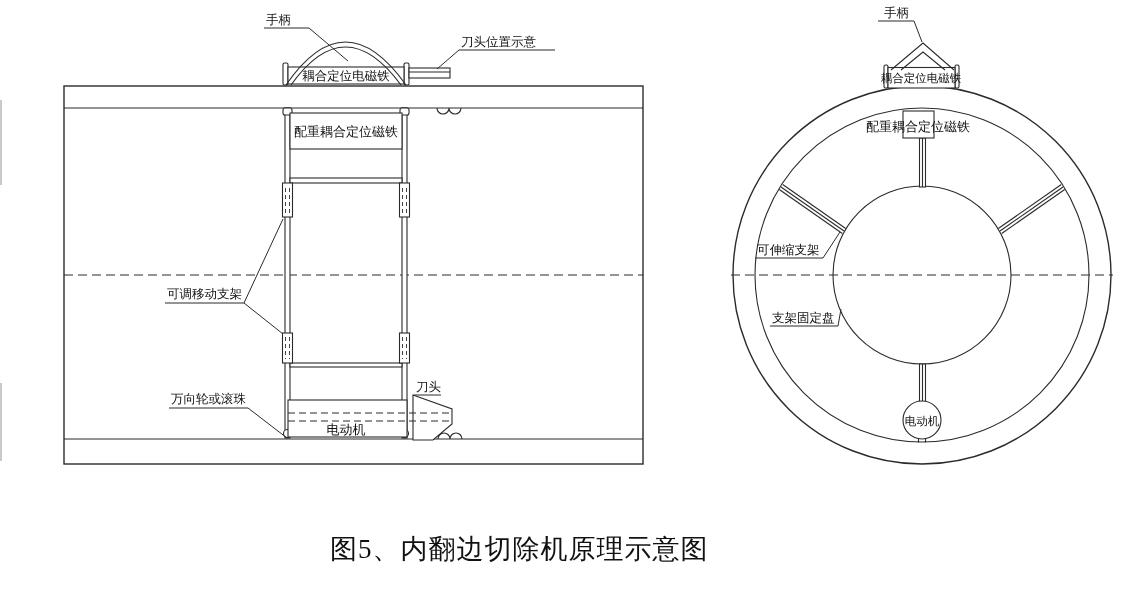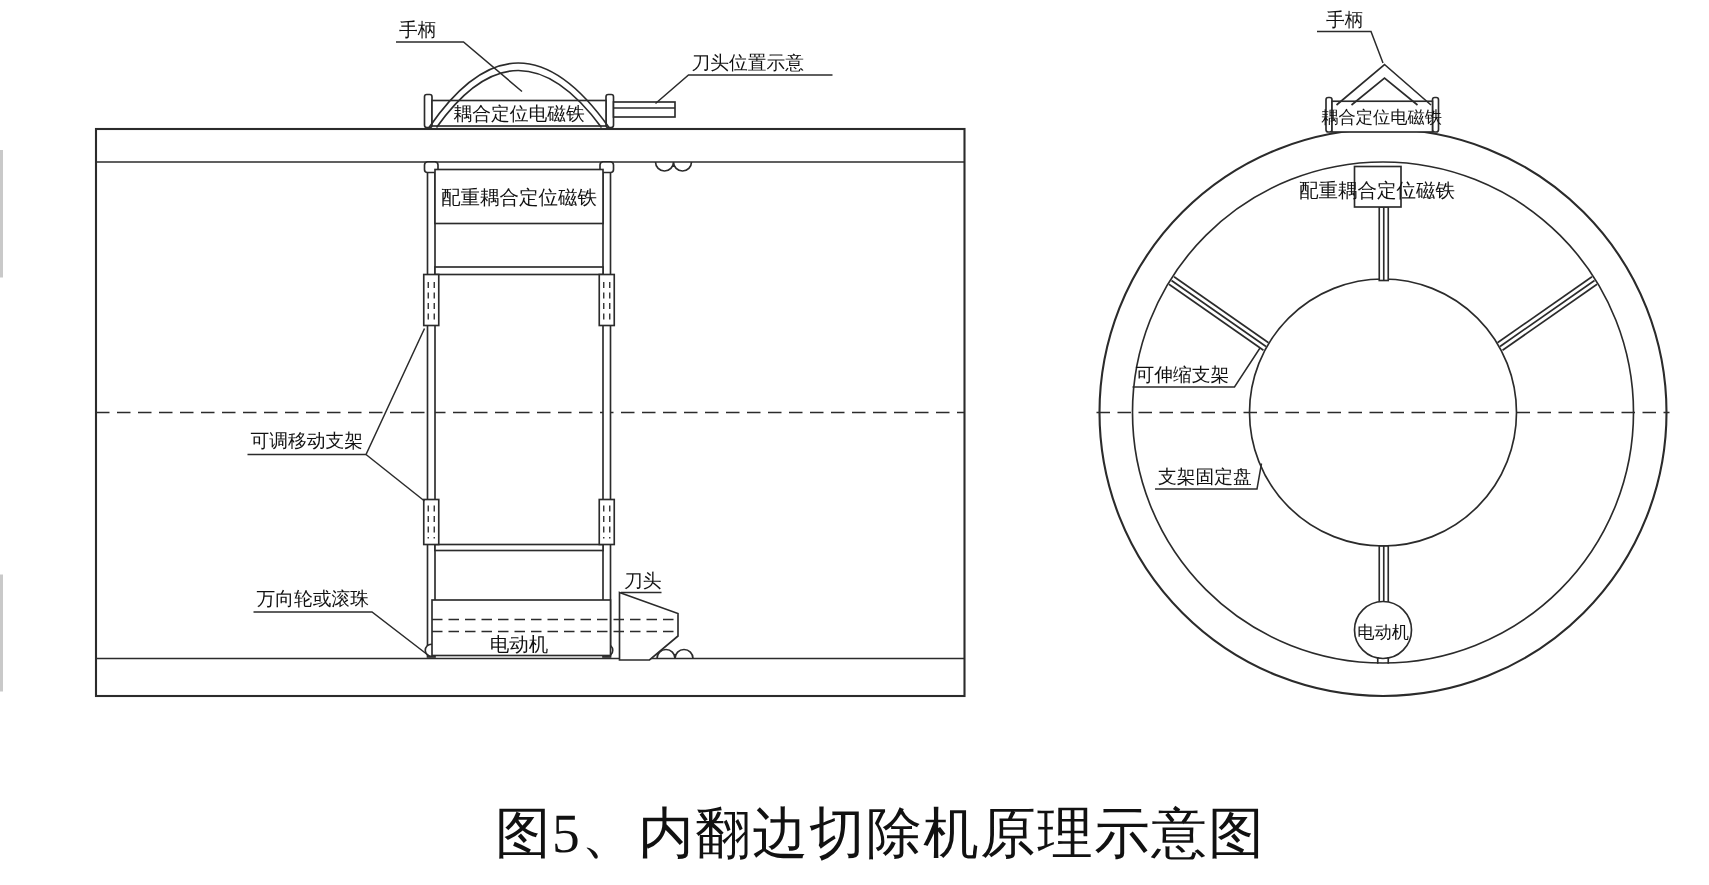--- a/index.html
+++ b/index.html
@@ -12,21 +12,21 @@
   .dashs { stroke:#2b2b2b; stroke-width:1; fill:none; stroke-dasharray:7 4; }
   .dashh { stroke:#2b2b2b; stroke-width:0.9; fill:none; stroke-dasharray:4 3; }
   .ldr { stroke:#2b2b2b; stroke-width:1; fill:none; }
   text { font-family:"Liberation Sans","DejaVu Sans",sans-serif; fill:#111; }
   .t13 { font-size:13px; }
   .t12 { font-size:12.5px; }
   .t11 { font-size:11.5px; }
   .mid { text-anchor:middle; }
   .caption { position:absolute; left:330px; top:531px; width:470px;
              font-family:"Liberation Serif","DejaVu Serif",serif;
-             font-size:37px; letter-spacing:1px; color:#111; white-space:nowrap; }
+             font-size:27px; letter-spacing:1px; color:#111; white-space:nowrap; }
   .edge-mark { position:absolute; left:0; width:2px; background:#c9c9c9; }
 </style>
 </head>
 <body>
 
 <div id="stage">
 
   <div class="edge-mark" style="top:100px;height:85px;"></div>
   <div class="edge-mark" style="top:383px;height:78px;"></div>
 

